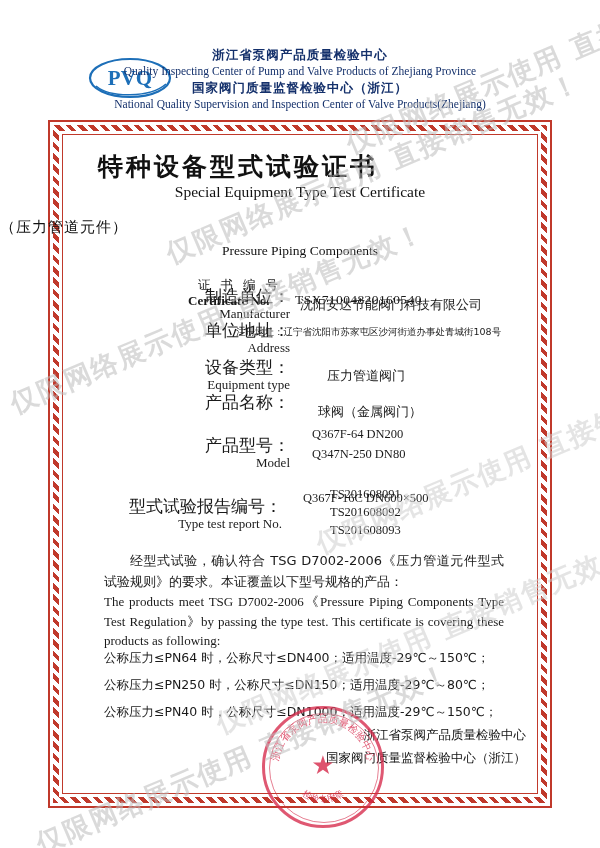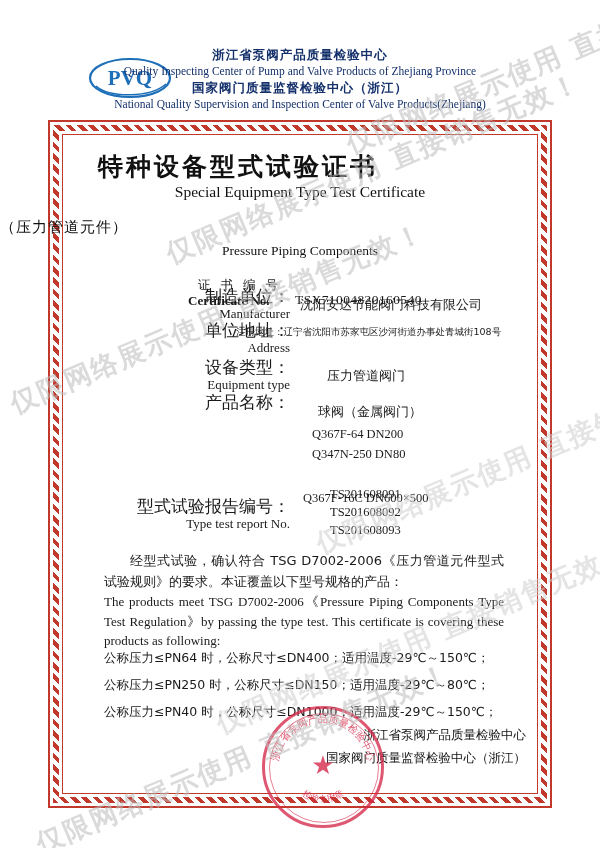--- a/index.html
+++ b/index.html
@@ -334,25 +334,29 @@
     <div class="cn">设备类型：</div>
     <div class="en">Equipment type</div>
   </div>
   <div class="value cnv" style="top:368px; left:327px;">压力管道阀门</div>
 
   <div class="field" style="top:394px;">
     <div class="cn">产品名称：</div>
   </div>
   <div class="value cnv" style="top:404px; left:318px;">球阀（金属阀门）</div>
 
+  <div class="field" style="top:437px;">
+    <div class="cn">产品型号：</div>
+    <div class="en">Model</div>
+  </div>
   <div class="value" style="top:426px; left:312px;text-align:right;">Q367F-64  DN200</div>
   <div class="value" style="top:446px; left:312px;">Q347N-250  DN80</div>
   <div class="value" style="top:466px; left:303px;margin-top:24px;">Q367F-16C  DN600×500</div>
 
-  <div class="field" style="top:498px; left:118px; width:172px;">
+  <div class="field" style="top:498px; left:110px; width:172px;">
     <div class="cn">型式试验报告编号：</div>
     <div class="en">Type test report No.</div>
   </div>
   <div class="value" style="top:486px; left:330px;">TS201608091</div>
   <div class="value" style="top:504px; left:330px;">TS201608092</div>
   <div class="value" style="top:522px; left:330px;">TS201608093</div>
 
   <div class="para cn" style="top:550px;">经型式试验，确认符合 TSG D7002-2006《压力管道元件型式试验规则》的要求。本证覆盖以下型号规格的产品：</div>
   <div class="para" style="top:592px;">The products meet TSG D7002-2006《Pressure Piping Components Type Test Regulation》by passing the type test. This certificate is covering these products as following:</div>
 

